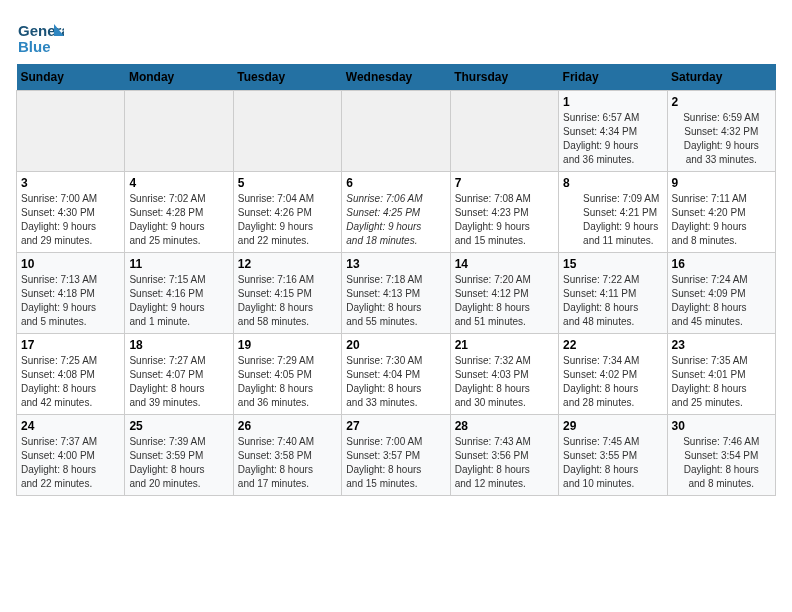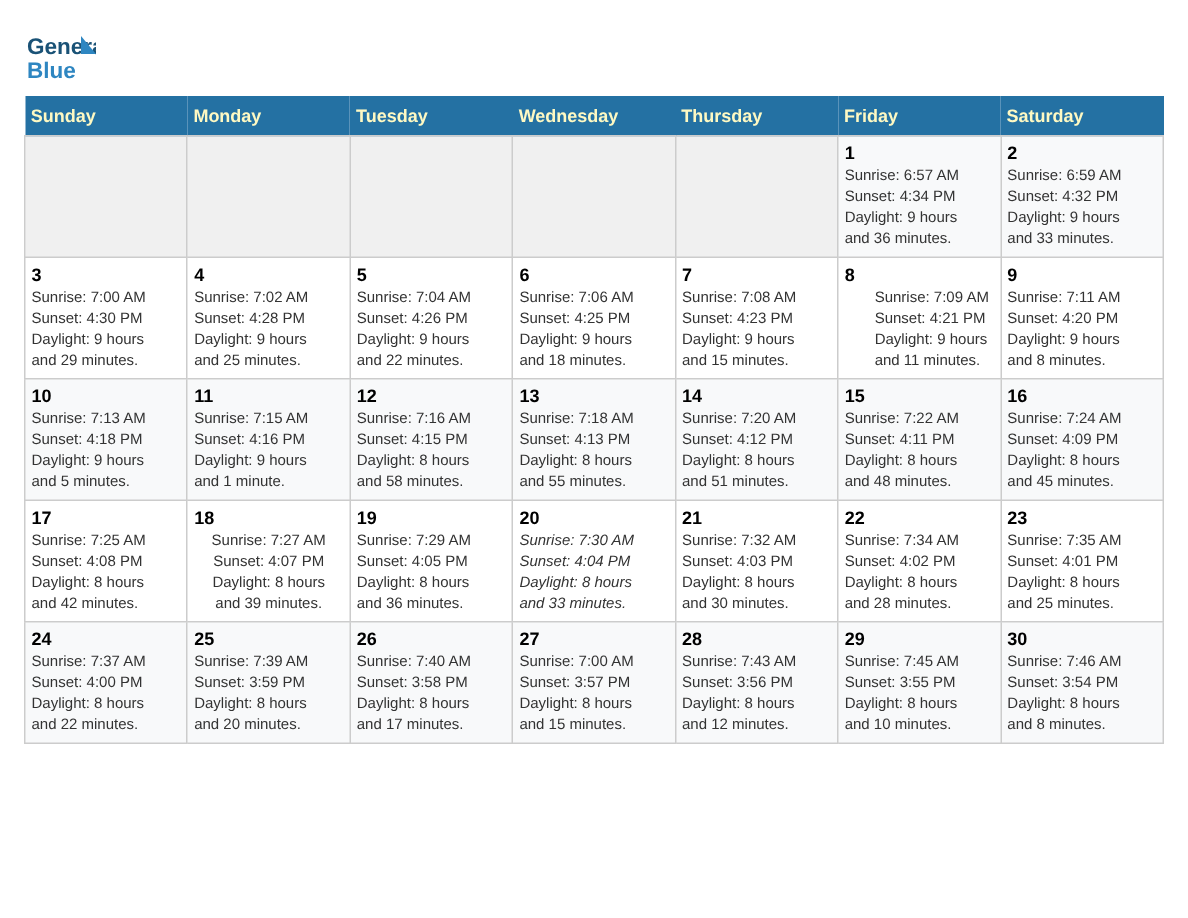--- a/index.html
+++ b/index.html
@@ -39,21 +39,21 @@
       font-weight: normal;
       color: #444;
     }
     table {
       width: 100%;
       border-collapse: collapse;
       font-size: 11px;
     }
     thead tr th {
       background: #2471a3;
-      color: #fef9c3;
+      color: #000000;
       padding: 6px 4px;
       text-align: left;
       font-size: 12px;
       font-weight: bold;
     }
     tbody tr td {
       border: 1px solid #ccc;
       vertical-align: top;
       padding: 4px;
       width: 108px;
@@ -115,21 +115,21 @@
         <td class="empty"></td>
         <td>
           <div class="day-num">1</div>
           <div class="day-info" style="white-space: pre-line;">Sunrise: 6:57 AM
 Sunset: 4:34 PM
 Daylight: 9 hours
 and 36 minutes.</div>
         </td>
         <td>
           <div class="day-num">2</div>
-          <div class="day-info" style="white-space: pre-line;">Sunrise: 6:59 AM
+          <div class="day-info" style="white-space: pre-line; text-align: center;">Sunrise: 6:59 AM
 Sunset: 4:32 PM
 Daylight: 9 hours
 and 33 minutes.</div>
         </td>
       </tr>
       <tr>
         <td>
           <div class="day-num">3</div>
           <div class="day-info" style="white-space: pre-line;">Sunrise: 7:00 AM
 Sunset: 4:30 PM
@@ -145,21 +145,21 @@
         </td>
         <td>
           <div class="day-num">5</div>
           <div class="day-info" style="white-space: pre-line;">Sunrise: 7:04 AM
 Sunset: 4:26 PM
 Daylight: 9 hours
 and 22 minutes.</div>
         </td>
         <td>
           <div class="day-num">6</div>
-          <div class="day-info" style="white-space: pre-line;">Sunrise: 7:06 AM
+          <div class="day-info" style="white-space: pre-line; font-style: italic;">Sunrise: 7:06 AM
 Sunset: 4:25 PM
 Daylight: 9 hours
 and 18 minutes.</div>
         </td>
         <td>
           <div class="day-num">7</div>
           <div class="day-info" style="white-space: pre-line;">Sunrise: 7:08 AM
 Sunset: 4:23 PM
 Daylight: 9 hours
 and 15 minutes.</div>
@@ -233,35 +233,35 @@
       <tr>
         <td>
           <div class="day-num">17</div>
           <div class="day-info" style="white-space: pre-line;">Sunrise: 7:25 AM
 Sunset: 4:08 PM
 Daylight: 8 hours
 and 42 minutes.</div>
         </td>
         <td>
           <div class="day-num">18</div>
-          <div class="day-info" style="white-space: pre-line; text-align: center;">Sunrise: 7:27 AM
+          <div class="day-info" style="white-space: pre-line;">Sunrise: 7:27 AM
 Sunset: 4:07 PM
 Daylight: 8 hours
 and 39 minutes.</div>
         </td>
         <td>
           <div class="day-num">19</div>
           <div class="day-info" style="white-space: pre-line;">Sunrise: 7:29 AM
 Sunset: 4:05 PM
 Daylight: 8 hours
 and 36 minutes.</div>
         </td>
         <td>
           <div class="day-num">20</div>
-          <div class="day-info" style="white-space: pre-line; font-style: italic;">Sunrise: 7:30 AM
+          <div class="day-info" style="white-space: pre-line;">Sunrise: 7:30 AM
 Sunset: 4:04 PM
 Daylight: 8 hours
 and 33 minutes.</div>
         </td>
         <td>
           <div class="day-num">21</div>
           <div class="day-info" style="white-space: pre-line;">Sunrise: 7:32 AM
 Sunset: 4:03 PM
 Daylight: 8 hours
 and 30 minutes.</div>
@@ -319,20 +319,20 @@
         </td>
         <td>
           <div class="day-num">29</div>
           <div class="day-info" style="white-space: pre-line;">Sunrise: 7:45 AM
 Sunset: 3:55 PM
 Daylight: 8 hours
 and 10 minutes.</div>
         </td>
         <td>
           <div class="day-num">30</div>
-          <div class="day-info" style="white-space: pre-line;">Sunrise: 7:46 AM
+          <div class="day-info" style="white-space: pre-line; text-align: center;">Sunrise: 7:46 AM
 Sunset: 3:54 PM
 Daylight: 8 hours
 and 8 minutes.</div>
         </td>
       </tr>
     </tbody>
 </table>
 
 </body></html>

